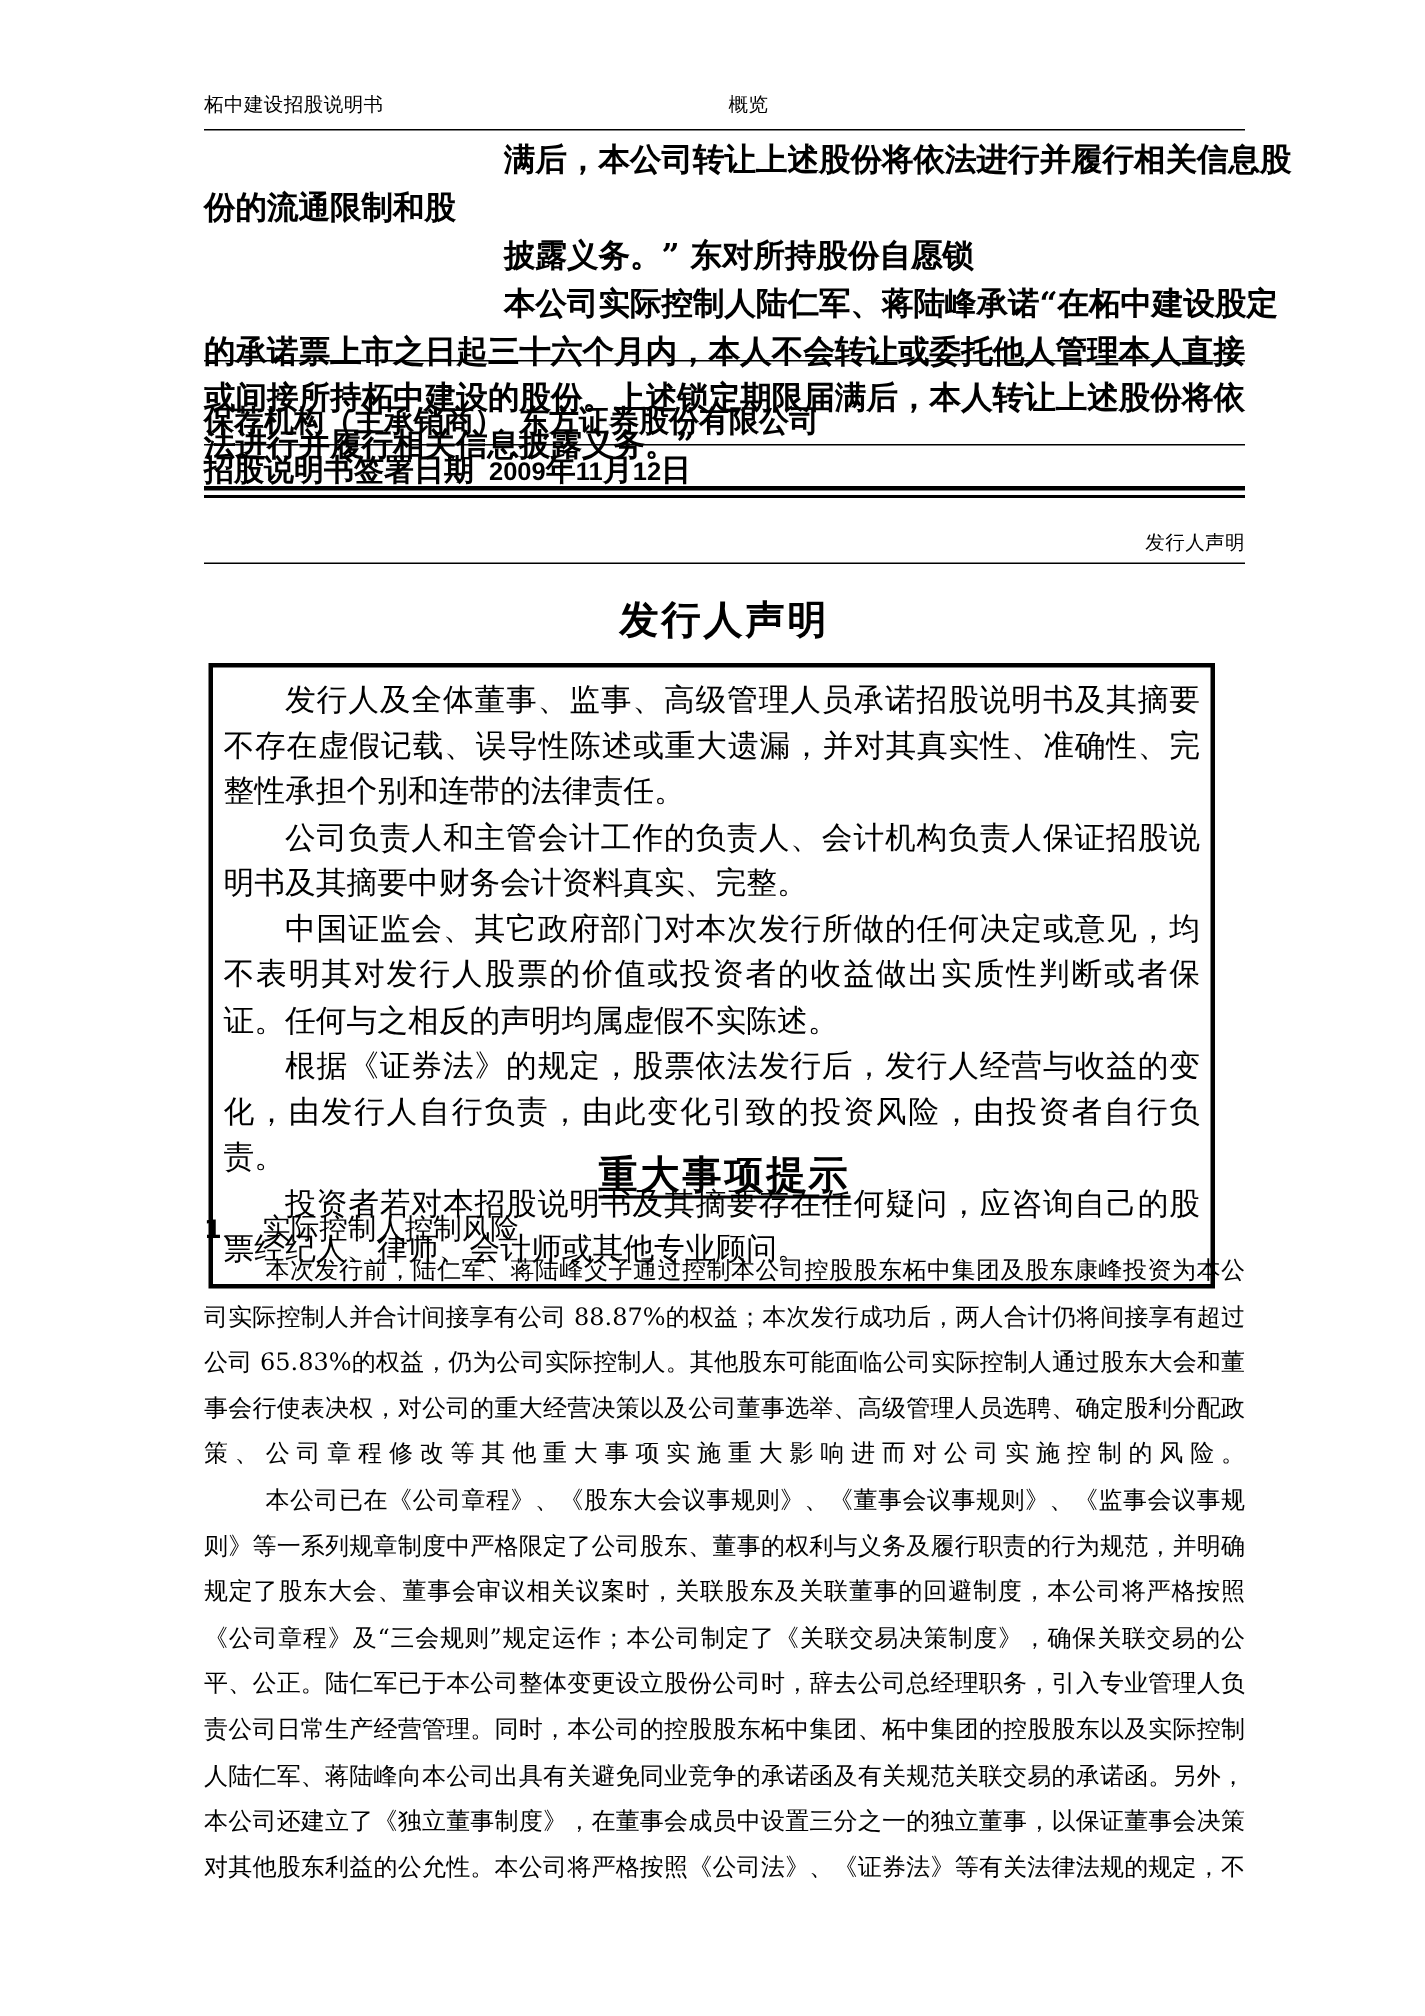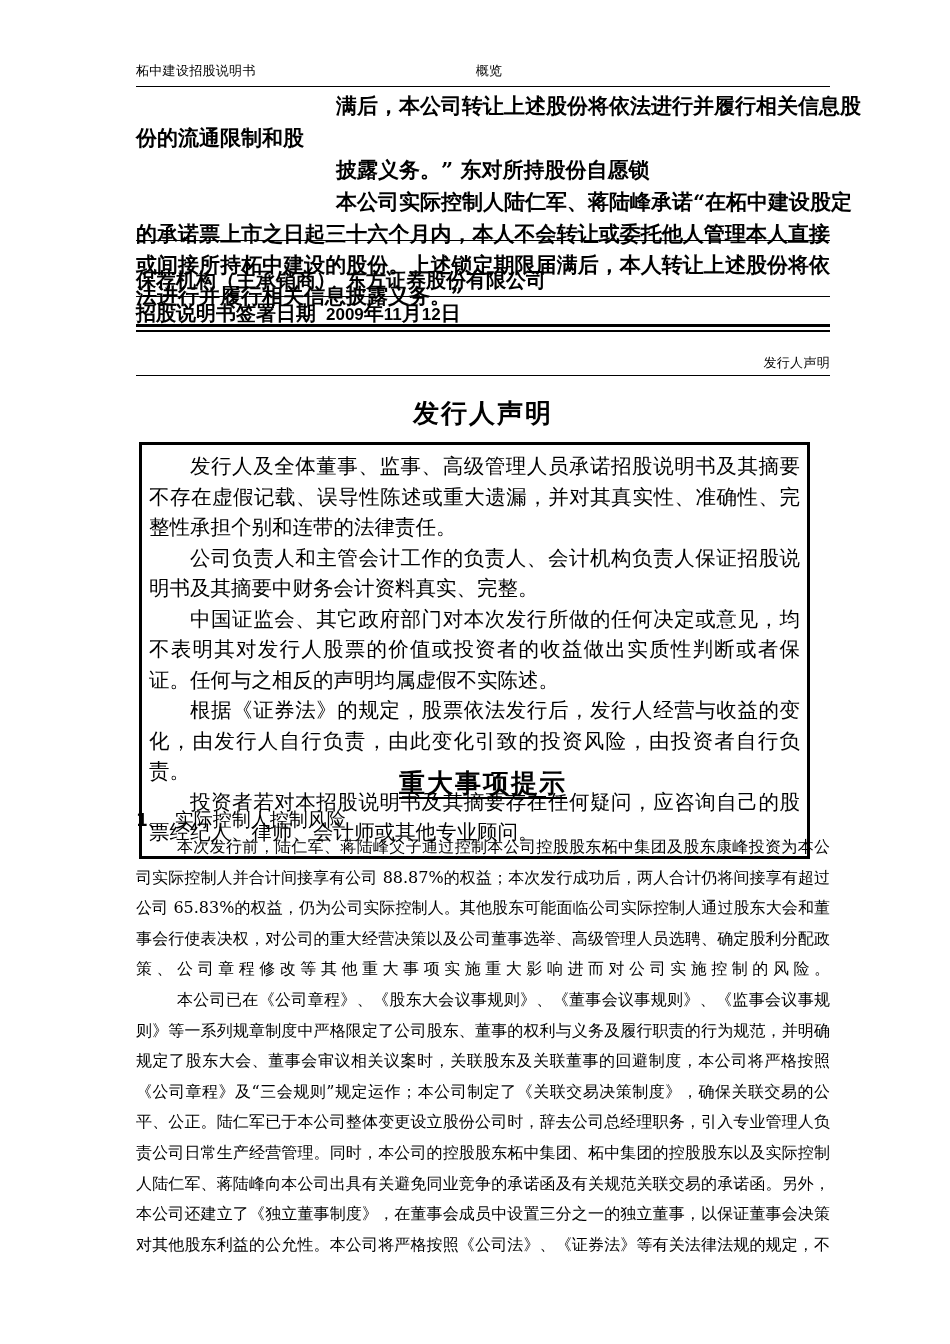--- a/index.html
+++ b/index.html
@@ -32,21 +32,21 @@
   }
   .run-header-left {
     position: absolute;
     left: 0; top: 0;
     font-size: 13px;
     line-height: 22px;
     letter-spacing: 0.3px;
   }
   .run-header-center {
     position: absolute;
-    left: 6px; top: 0;
+    left: 16px; top: 0;
     width: 694px;
     text-align: center;
     font-size: 13px;
     line-height: 22px;
     letter-spacing: 0.3px;
   }
   .rule {
     position: absolute;
     background: #000000;
   }

